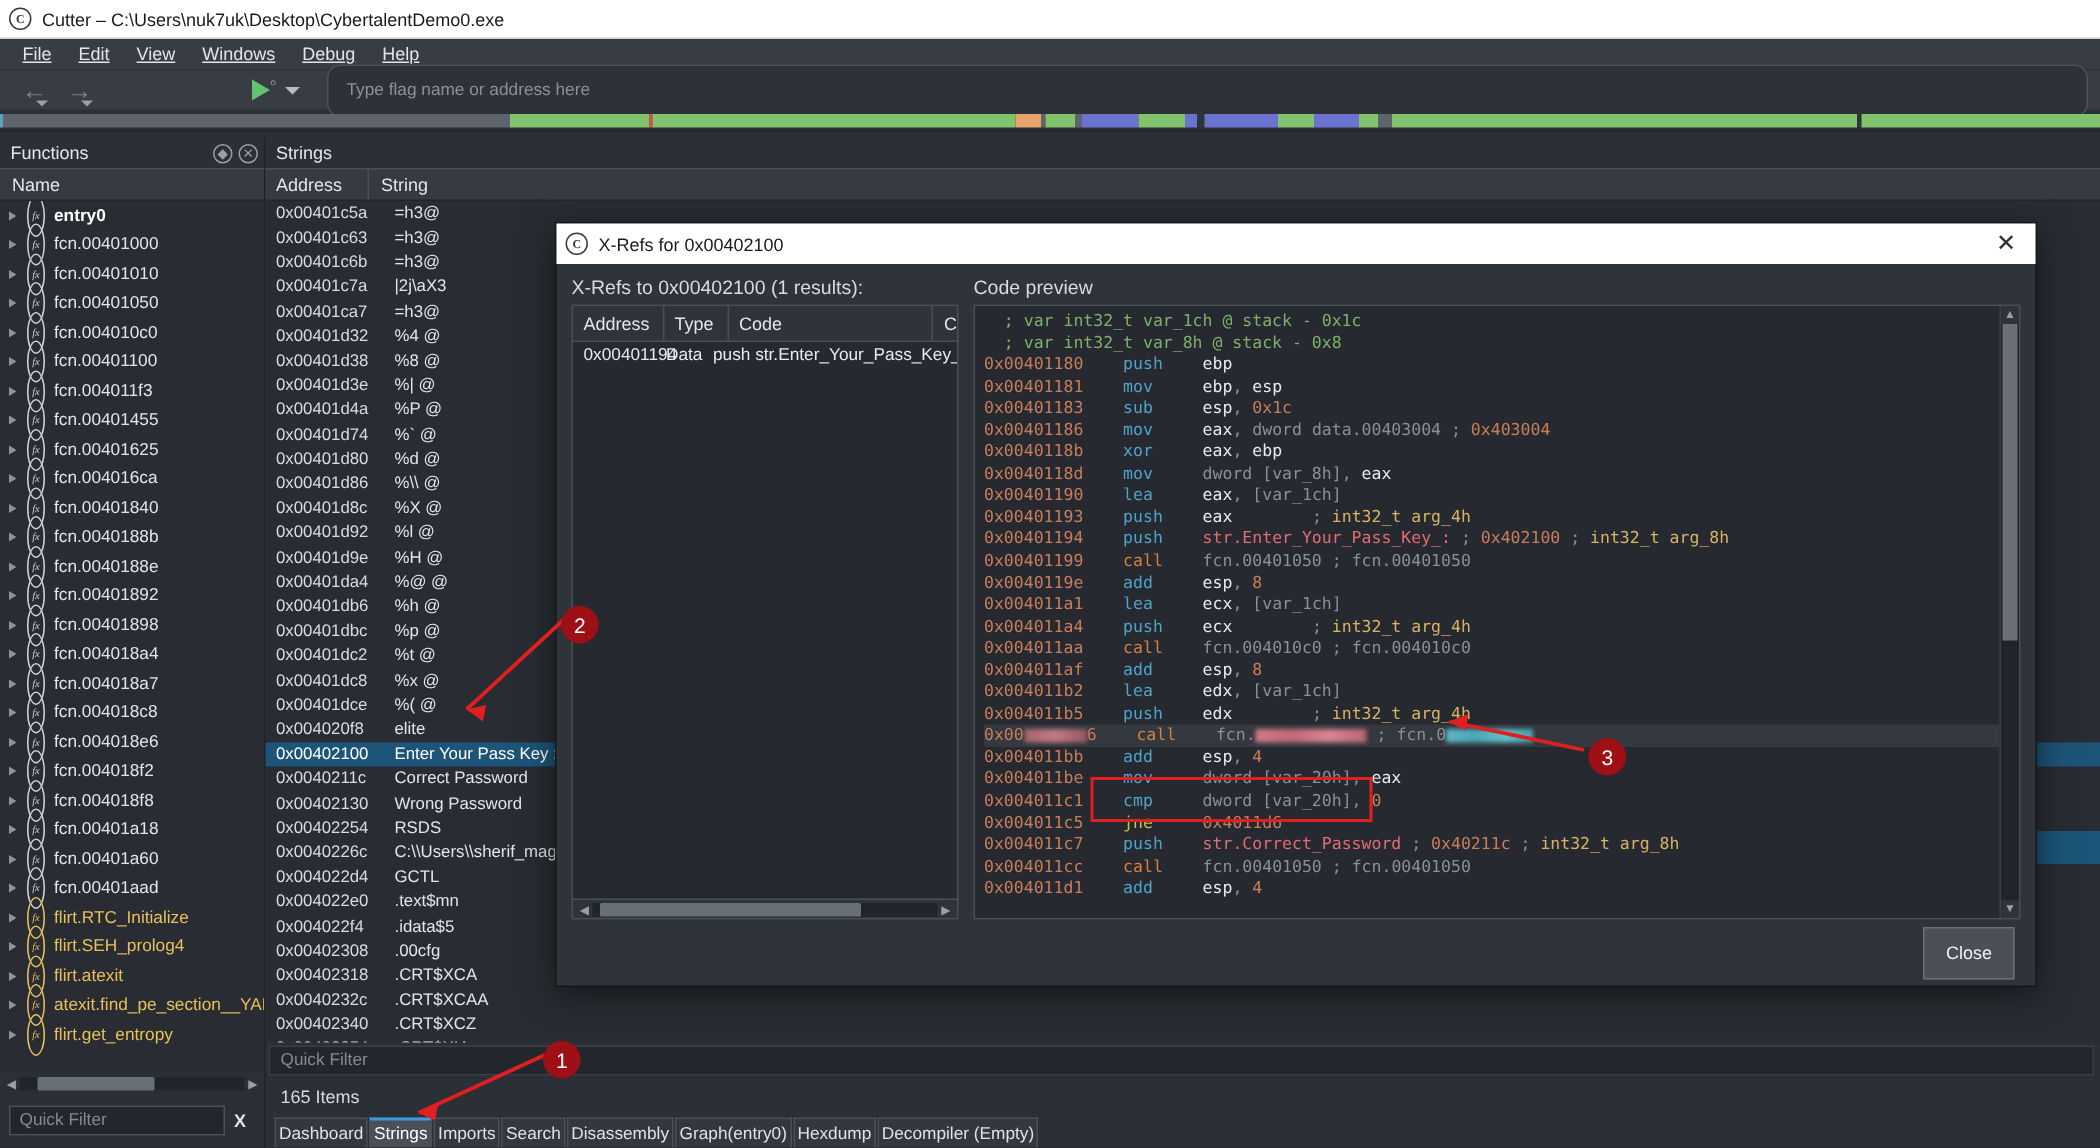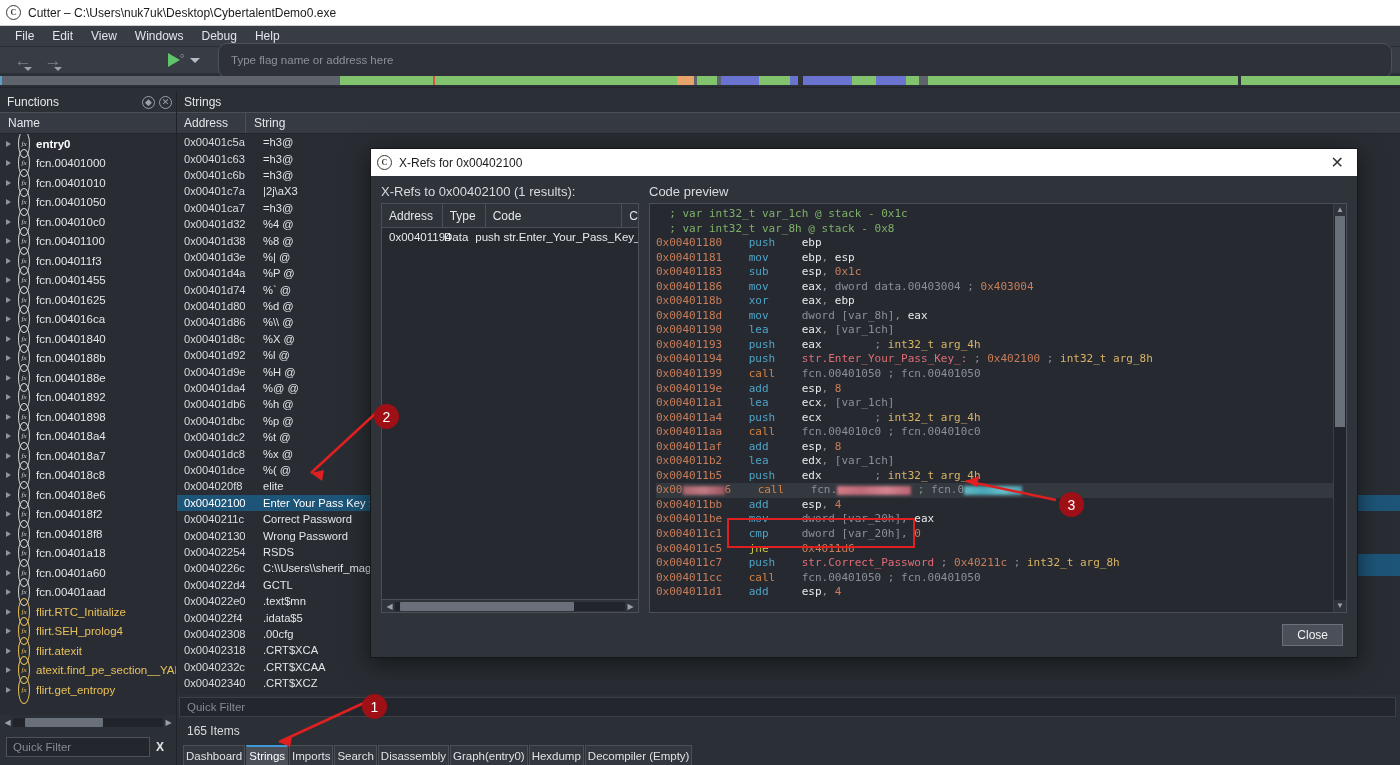--- a/index.html
+++ b/index.html
@@ -28,21 +28,21 @@
     font-size: 8px; font-weight: bold; color: #3a3a3a;
     font-family: "Liberation Serif", serif;
   }
 
   
   .menubar {
     height: 21px; background: #383c44; display: flex; align-items: center;
     padding-left: 6px; border-bottom: 1px solid #2b2f36;
   }
   .menubar .mi {
-    padding: 2px 9px; font-size: 12px; color: #e2e5e9; cursor: default;
+    padding: 2px 9px; font-size: 12px; color: #e2e5e9; cursor: default; text-decoration: underline;
   }
 
   
   .toolbar {
     height: 27px; background: #383c44; display: flex; align-items: center;
     padding: 0 8px; border-bottom: 1px solid #2b2f36;
   }
   .arrow-btn {
     width: 30px; height: 22px; position: relative;
     display: flex; align-items: center; justify-content: center;
@@ -217,21 +217,21 @@
   .blur-addr { display: inline-block; background: linear-gradient(90deg,#a8656e,#c07a84,#96555f); width: 42px; height: 9px; vertical-align: middle; filter: blur(1.4px); }
 
   .vscroll { width: 13px; background: #2f333a; display: flex; flex-direction: column; align-items: center;
              border-left: 1px solid #3b4047; }
   .vs-arrow { color: #9aa0a8; font-size: 8px; height: 12px; line-height: 12px; }
   .vs-track { flex: 1; width: 100%; background: #21242a; position: relative; }
   .vs-thumb { position: absolute; left: 1px; right: 1px; top: 0; height: 55%; background: #6a7079; }
 
   .dlg-foot { height: 44px; display: flex; align-items: center; justify-content: flex-end; padding-right: 14px; }
   .btn-close {
-    height: 22px; min-width: 56px; padding: 0 14px; background: #4a4f58;
+    height: 35px; min-width: 56px; padding: 0 14px; background: #4a4f58;
     border: 1px solid #6b717a; color: #f0f2f4; font-size: 12px;
     display: flex; align-items: center; justify-content: center;
   }
 
   
   .anno-badge {
     position: absolute; width: 25px; height: 25px; border-radius: 50%;
     background: #9e1016; color: #fff; font-size: 14px;
     display: flex; align-items: center; justify-content: center;
     font-family: "Liberation Sans", sans-serif; z-index: 60;

